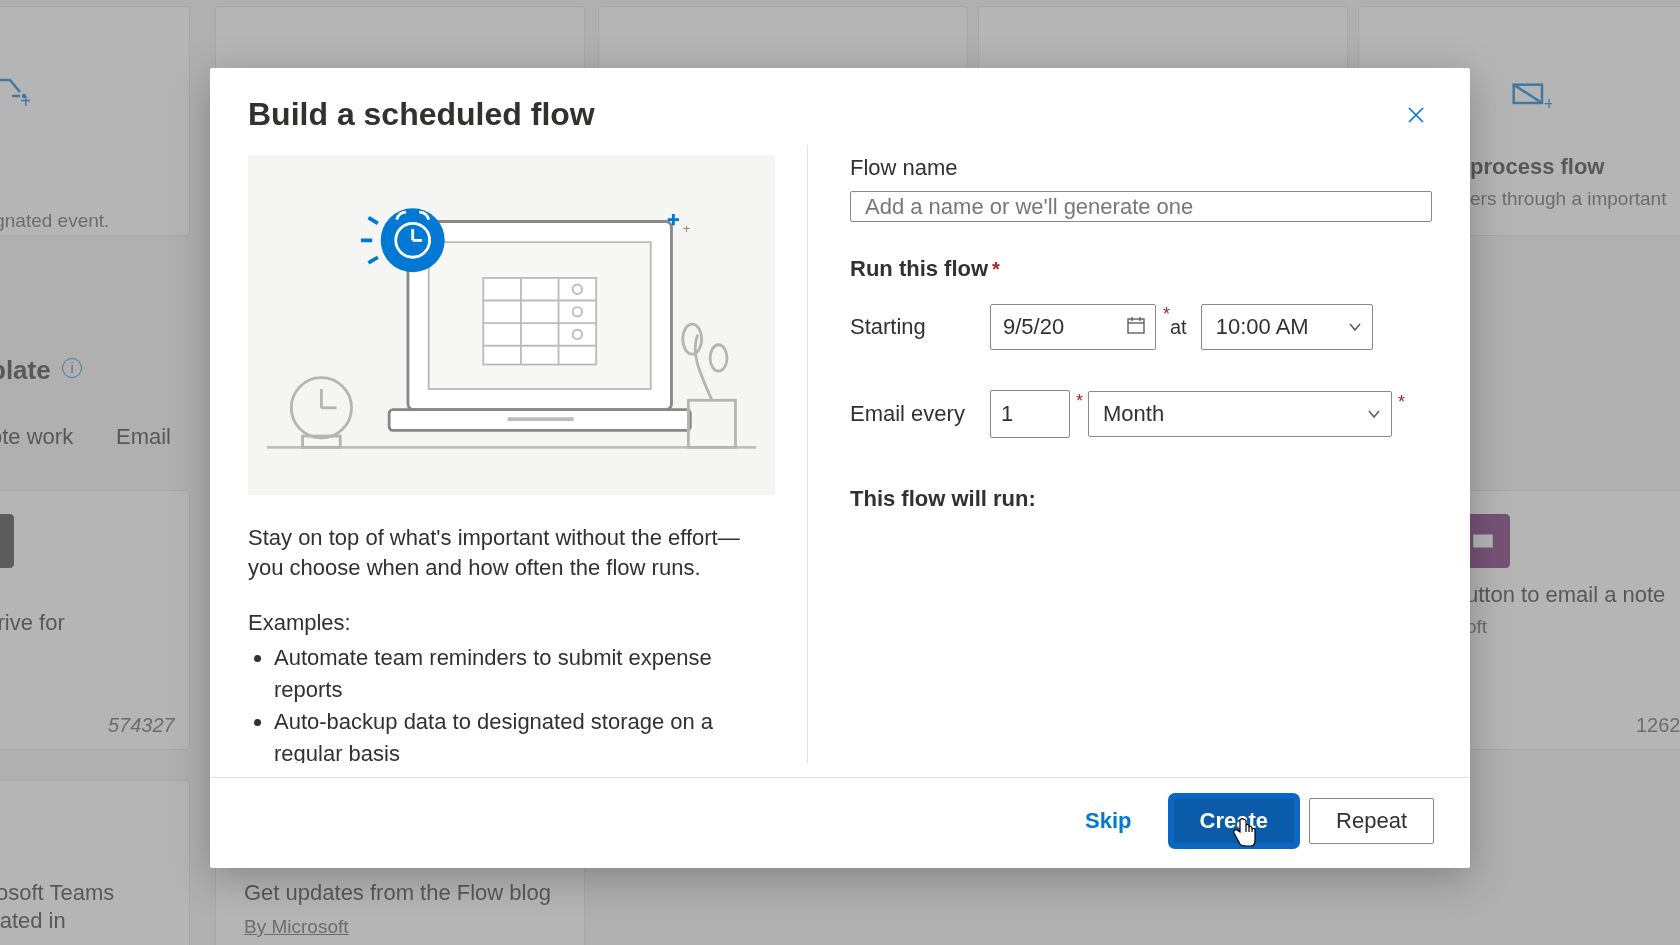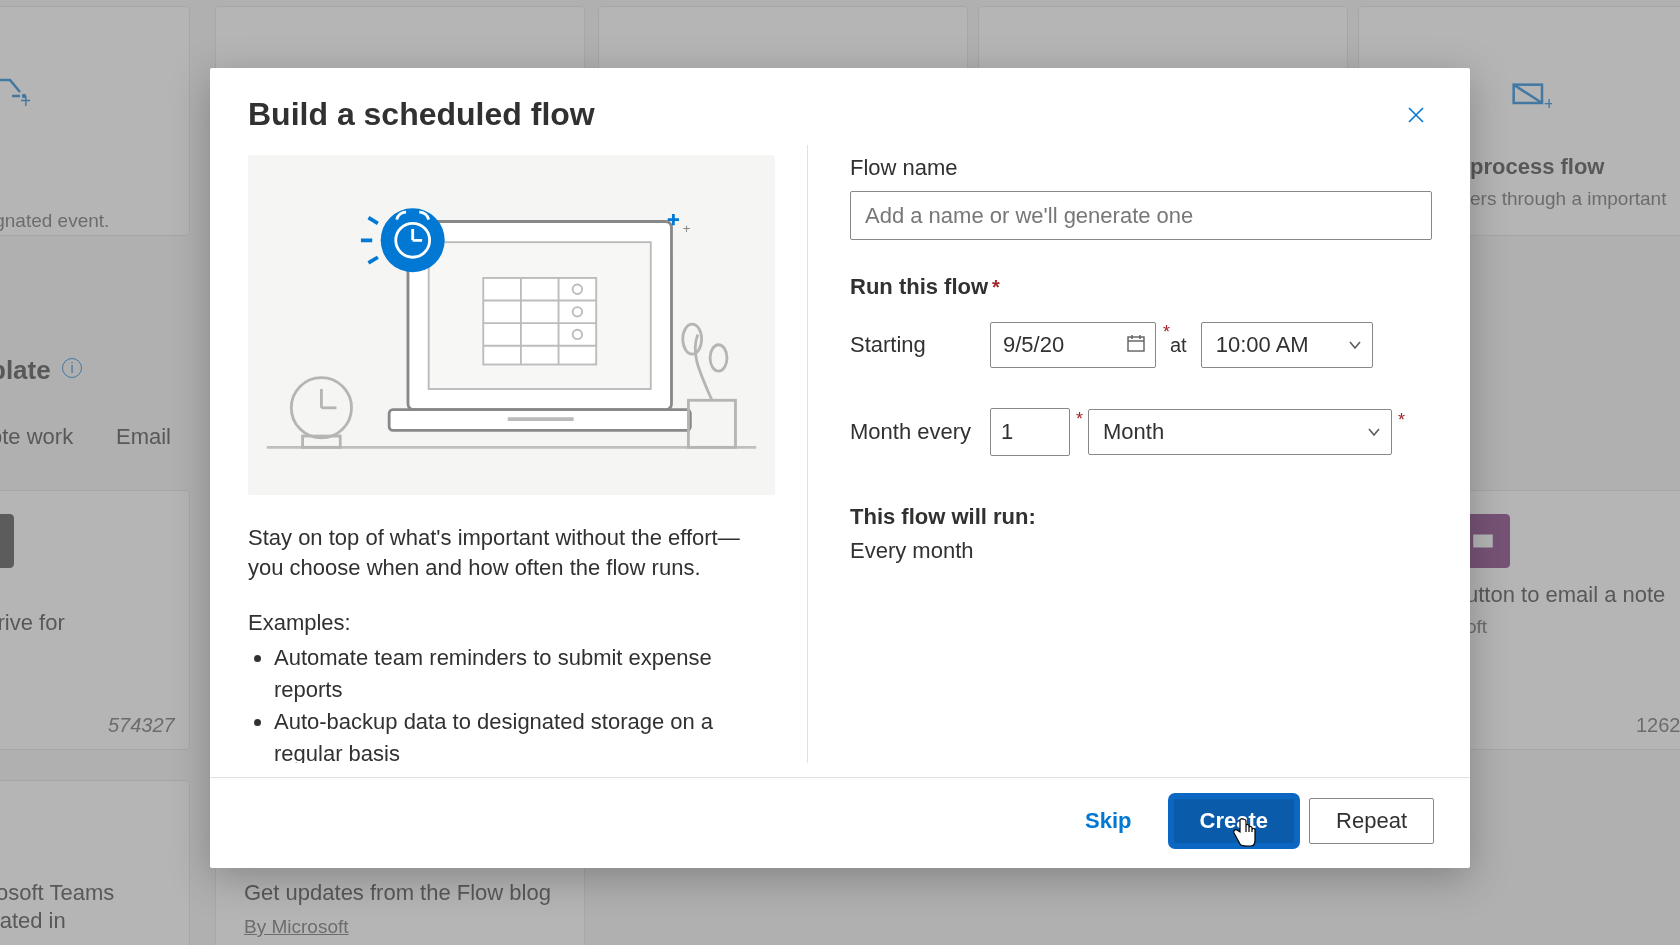--- a/index.html
+++ b/index.html
@@ -68,21 +68,21 @@
   .examples-title { margin-top:28px; font-size:22px; color:#323130; }
   .examples-list { margin-top:6px; padding-left:26px; }
   .examples-list li { font-size:22px; color:#323130; line-height:1.45; }
 
   .col-right {
     flex:1; padding-left:42px; padding-top:10px;
   }
   .form-label { font-size:22px; color:#323130; margin-bottom:10px; display:block; }
   .req-star { color:#a4262c; font-size:20px; margin-left:4px; }
   .text-input {
-    width:100%; height:49px; border:1px solid #8a8886; border-radius:2px;
+    width:100%; height:31px; border:1px solid #8a8886; border-radius:2px;
     padding:0 14px; font-size:22px; color:#323130; background:#fff; outline:none;
   }
   .text-input::placeholder { color:#777; }
 
   .section-heading { font-size:22px; font-weight:600; color:#323130; margin-top:34px; }
   .row { display:flex; align-items:center; margin-top:22px; }
   .row-label { font-size:22px; color:#323130; width:140px; }
   .date-input {
     width:166px; height:46px; border:1px solid #8a8886; border-radius:2px;
     padding:0 44px 0 12px; font-size:22px; color:#323130;
@@ -299,34 +299,33 @@
             <span>10:00 AM</span>
             <span class="chev">
               <svg width="14" height="14" viewBox="0 0 14 14">
                   <path d="M2 4 L7 10 L12 4" fill="none" stroke="#605e5c" stroke-width="1.6"></path>
                 </svg>
             </span>
           </div>
         </div>
 
         <div class="row" style="margin-top:40px;">
-          <div class="row-label">Month every</div>
+          <div class="row-label">Email every</div>
           <div class="num-input star-after" style="margin-right:18px;">1</div>
           <div class="select star-after" style="min-width:304px;">
             <span>Month</span>
             <span class="chev">
               <svg width="14" height="14" viewBox="0 0 14 14">
                   <path d="M2 4 L7 10 L12 4" fill="none" stroke="#605e5c" stroke-width="1.6"></path>
                 </svg>
             </span>
           </div>
         </div>
 
         <div class="run-summary-title">This flow will run:</div>
-        <div class="run-summary-text">Every month</div>
       </div>
     </div>
 
     <div class="modal-footer">
       <button class="btn link">Skip</button>
       <button class="btn primary">Create</button>
       <button class="btn">Repeat</button>
     </div>
 
     <svg class="cursor-overlay" style="left:1021px; top:750px;" width="26" height="30" viewBox="0 0 26 30">

